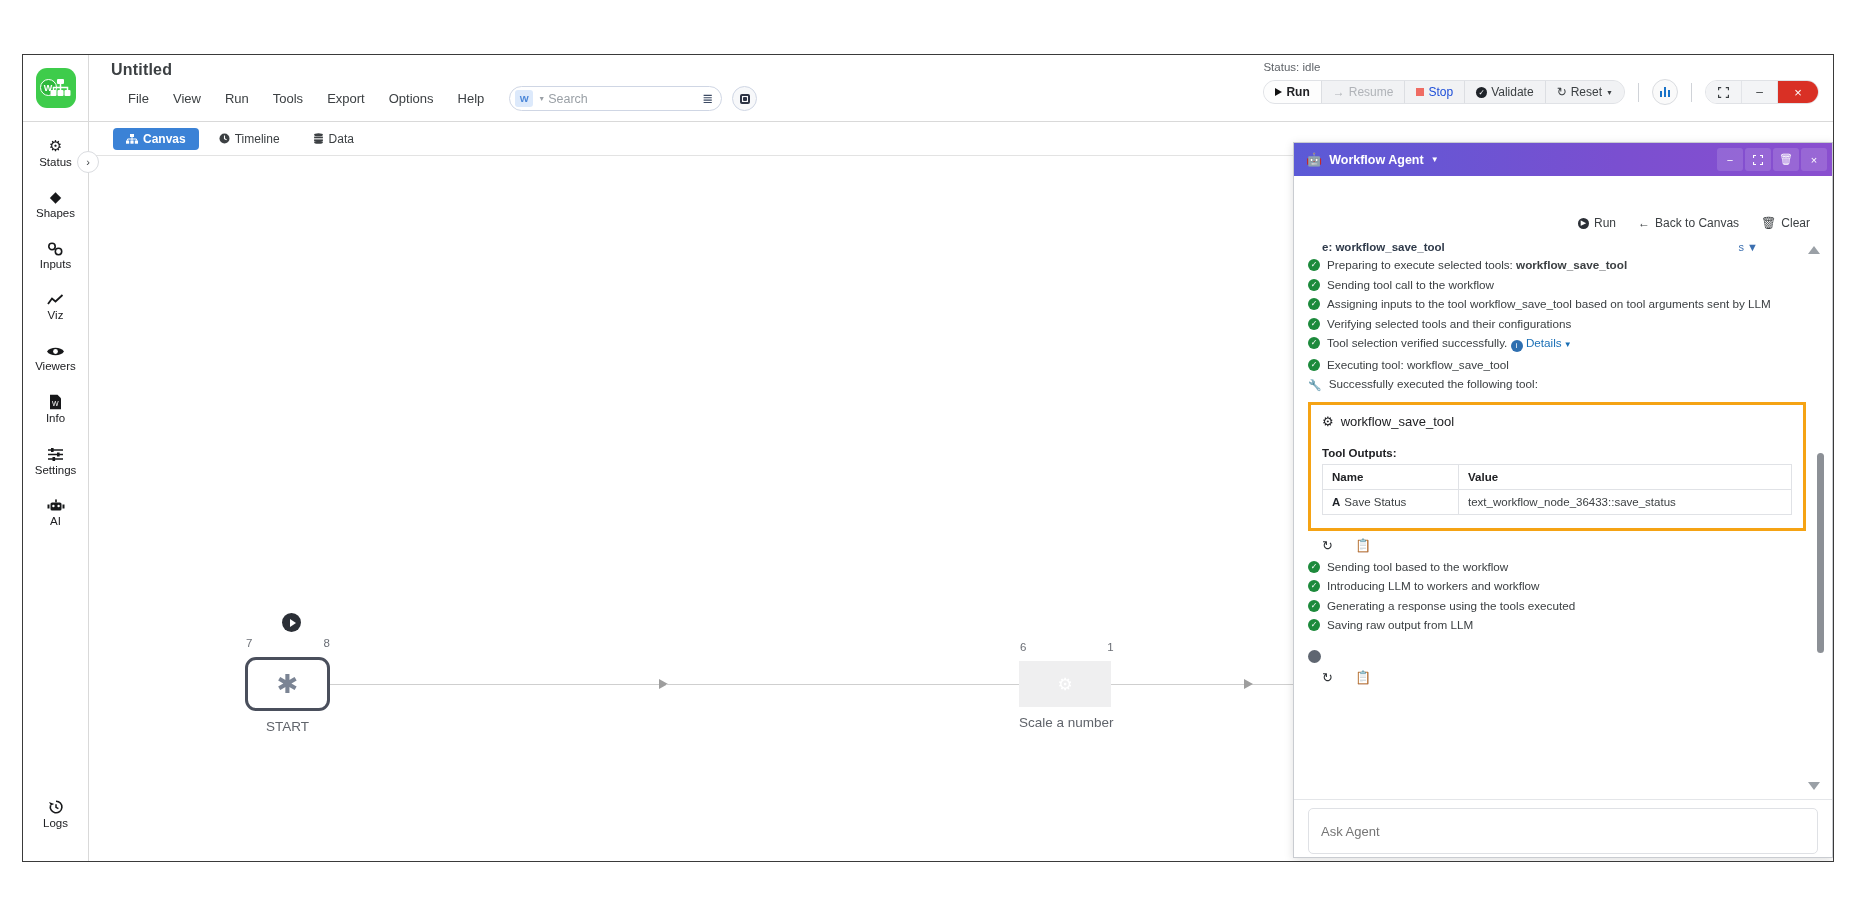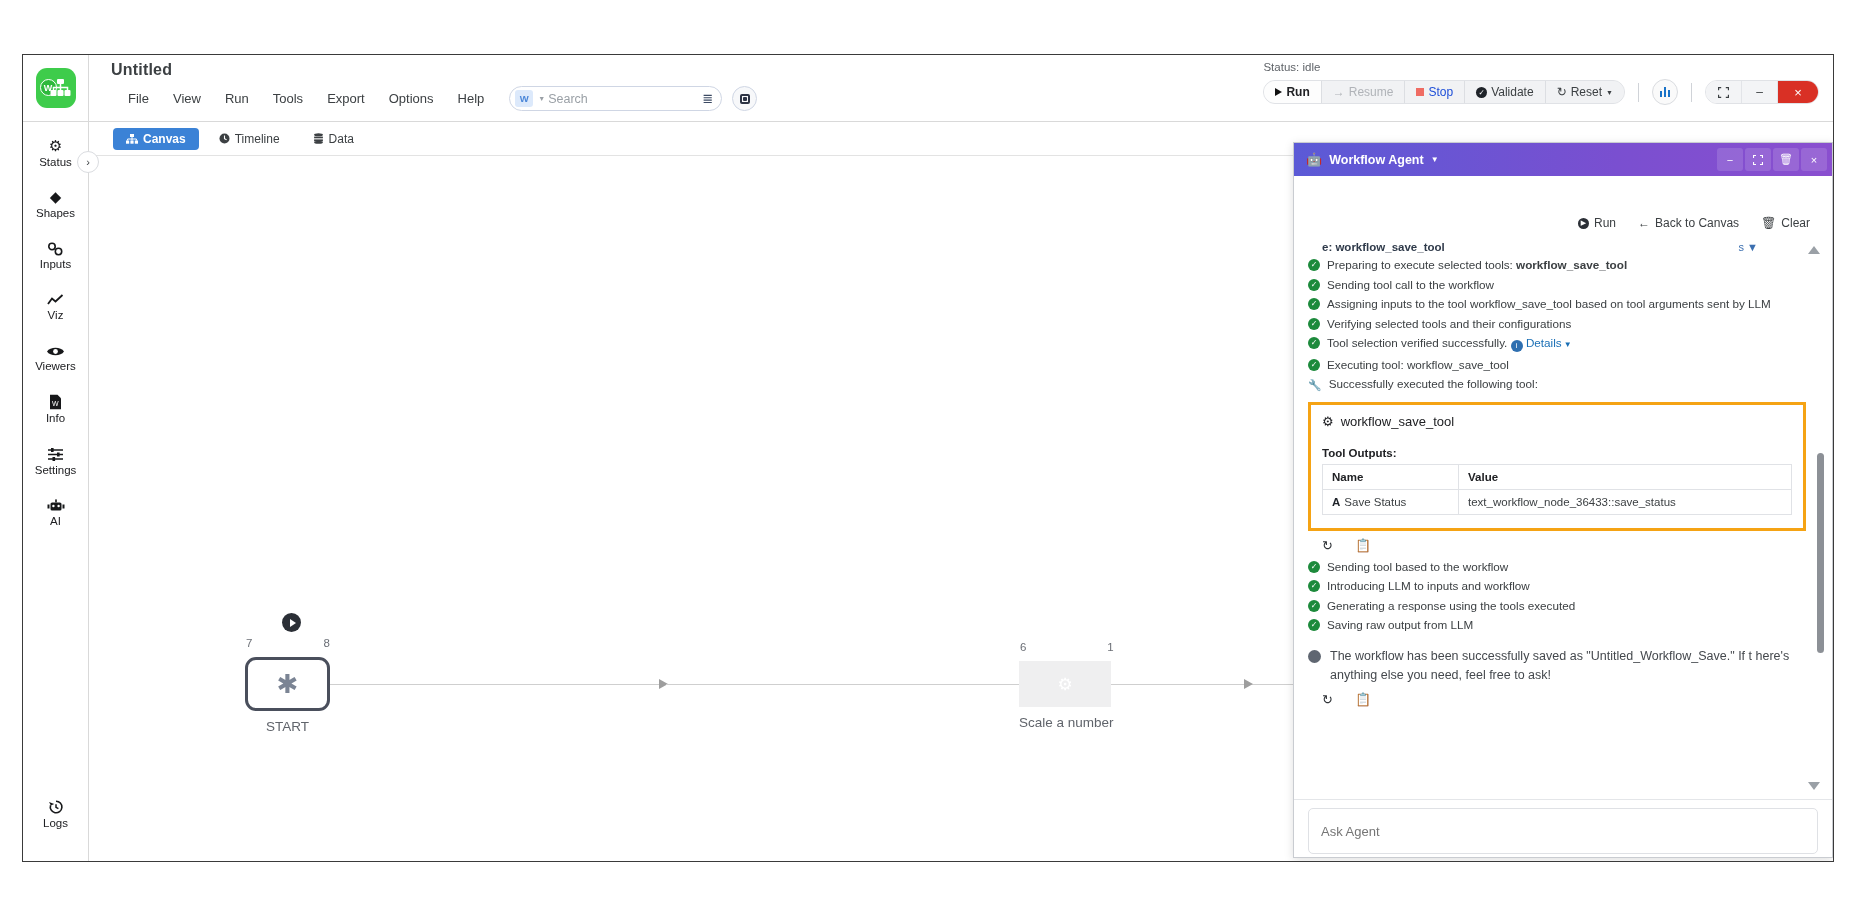--- a/index.html
+++ b/index.html
@@ -552,34 +552,33 @@
           <span>↻</span>
           <span>📋</span>
         </div>
 
         <div class="log-line">
           <span class="ok">✓</span>
           <span>Sending tool based to the workflow</span>
         </div>
         <div class="log-line">
           <span class="ok">✓</span>
-          <span>Introducing LLM to inputs and workflow</span>
+          <span>Introducing LLM to workers and workflow</span>
         </div>
         <div class="log-line">
           <span class="ok">✓</span>
           <span>Generating a response using the tools executed</span>
         </div>
         <div class="log-line">
           <span class="ok">✓</span>
           <span>Saving raw output from LLM</span>
         </div>
 
         <div class="final-msg">
           <span class="half"></span>
-          <span>The workflow has been successfully saved as "Untitled_Workflow_Save." If t here's anything else you need, feel free to ask!</span>
         </div>
 
         <div class="msg-tools">
           <span>↻</span>
           <span>📋</span>
         </div>
 
         <div class="vscroll">
           <span class="vs-up"></span>
           <span class="vs-dn"></span>

